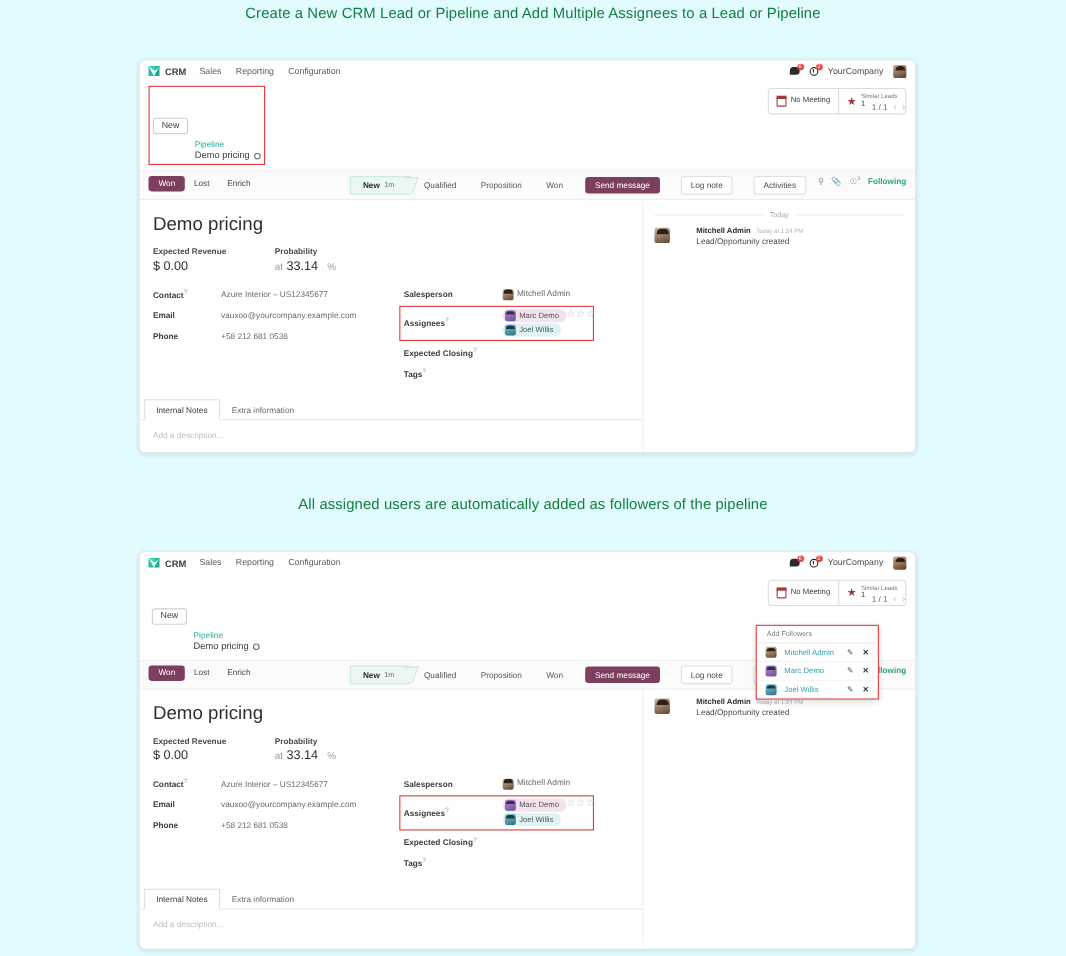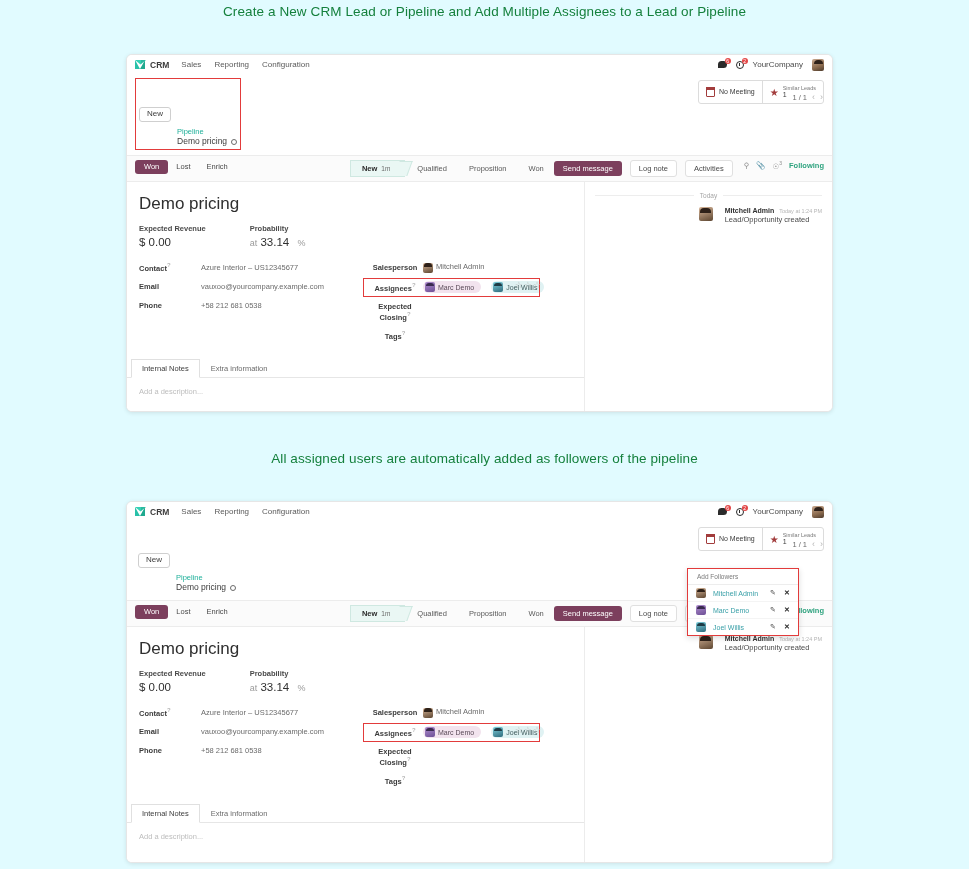--- a/index.html
+++ b/index.html
@@ -182,21 +182,21 @@
   }
   .stage.active:after {
     content: ""; position: absolute; right: -6px; top: 0; bottom: 0; width: 12px;
     background: #eaf7f4;
     border-right: 1px solid #cfe8e1; border-top: 1px solid #cfe8e1;
     transform: skewX(-20deg);
   }
   .stage .sub { font-weight: 400; font-size: 6.5px; color: #6b6b6b; }
 
   
-  .chatter-btns { display: flex; align-items: center; gap: 8px; margin-left: 0; }
+  .chatter-btns { display: flex; align-items: center; gap: 19px; margin-left: 10px; }
   .btn-send {
     background: #7c3f5d; color: #fff; font-size: 7.5px;
     padding: 3.5px 9px; border-radius: 3px; border: none; line-height: 1;
   }
   .btn-ghost {
     background: #fff; color: #4a4a4a; font-size: 7.5px;
     padding: 3.5px 8px; border-radius: 3px; border: 1px solid #e0e0e0; line-height: 1;
   }
   .follow-tools {
     display: flex; align-items: center; gap: 7px;
@@ -227,21 +227,21 @@
   .cols { display: flex; }
   .col-left { width: 228px; }
   .col-right { flex: 1; position: relative; }
   .frow { display: flex; align-items: center; margin-bottom: 8px; min-height: 11px; }
   .flabel {
     font-size: 7.5px; color: #3c3c3c; font-weight: 700;
     width: 62px; flex: none;
   }
   .flabel .q { color: #b5b5b5; font-size: 6px; vertical-align: super; }
   .fvalue { font-size: 7.5px; color: #6b6b6b; }
-  .col-right .flabel { width: 56px; text-align: center; }
+  .col-right .flabel { width: 90px; }
   .assignee-row { position: relative; }
   .assignee-box {
     position: absolute; left: -4px; top: -3px; right: 32px; bottom: -3px;
     border: 1.4px solid #e23b3b; pointer-events: none;
   }
   .miniav {
     width: 10px; height: 10px; border-radius: 2px; display: inline-block;
     vertical-align: middle; margin-right: 3px; position: relative; overflow: hidden;
   }
   .av-mitchell { background: linear-gradient(160deg,#d8b79a,#5c4530); }
@@ -272,21 +272,21 @@
     margin-bottom: -1px;
   }
   .nb-body { padding: 9px 12px; font-size: 7.5px; color: #bdbdbd; }
 
   
   .day-sep {
     display: flex; align-items: center; gap: 6px;
     font-size: 6.5px; color: #a5a5a5; margin: 2px 0 8px 0;
   }
   .day-sep:before, .day-sep:after { content: ""; flex: 1; height: 1px; background: #ededed; }
-  .msg { display: flex; gap: 12px; justify-content: flex-end; }
+  .msg { display: flex; gap: 24px; }
   .msg-av {
     width: 14px; height: 14px; border-radius: 2px; flex: none;
     background: linear-gradient(160deg,#d8b79a,#5c4530); position: relative; overflow: hidden;
   }
   .msg-av:after { content:""; position:absolute; left:1.5px; top:1px; right:1.5px; height:5px; background:#2e2119; border-radius:4px 4px 0 0;}
   .msg-head { font-size: 7px; color: #2f2f2f; font-weight: 700; }
   .msg-head .when { font-weight: 400; color: #b5b5b5; font-size: 5.5px; margin-left: 3px; }
   .msg-body { font-size: 7.5px; color: #4a4a4a; margin-top: 1px; }
 
   

